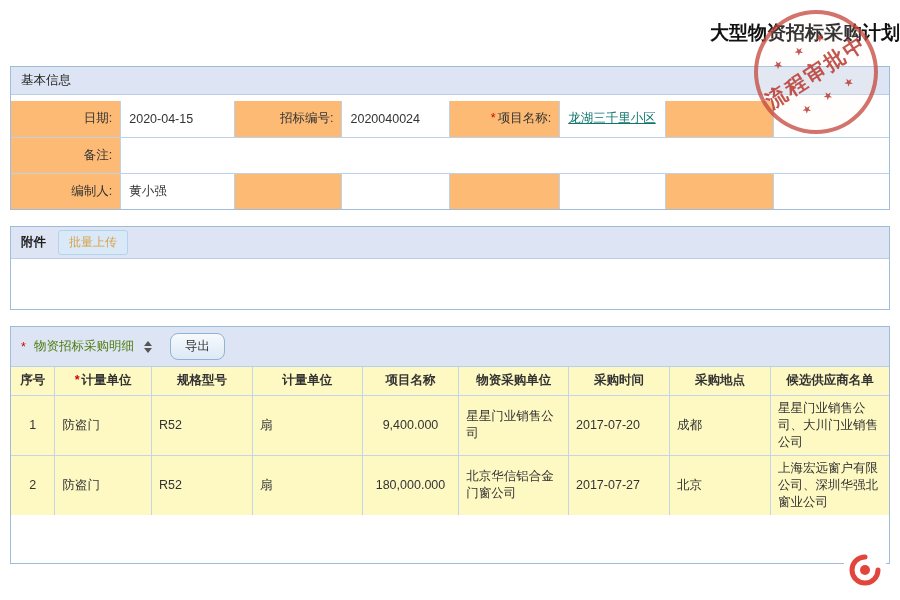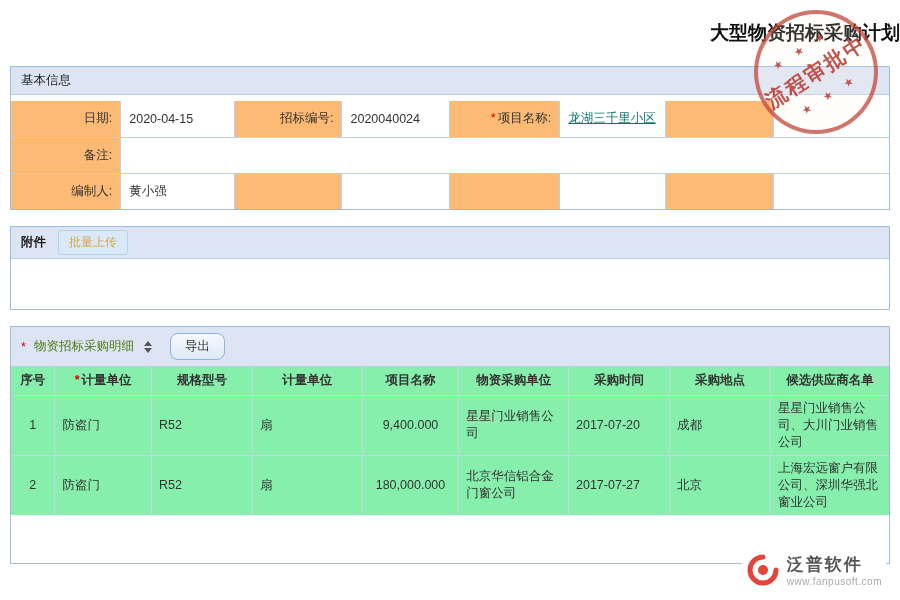--- a/index.html
+++ b/index.html
@@ -49,21 +49,21 @@
   .sort-icon i{display:block;width:0;height:0;border-left:4px solid transparent;border-right:4px solid transparent}
   .sort-icon .up{border-bottom:5px solid #555}
   .sort-icon .down{border-top:5px solid #555}
   .btn-export{
     background:linear-gradient(#f7fafd,#dce9f6);
     border:1px solid #8fb4d8;border-radius:8px;color:#333;
     font-size:12.5px;padding:4px 14px;cursor:pointer;margin-left:8px;
     font-family:inherit;
   }
   .detail-table th,.detail-table td{border:1px solid #c3d5ea;padding:4px 7px;
-    background:#86efac;vertical-align:middle;word-break:break-all}
+    background:#fef9c3;vertical-align:middle;word-break:break-all}
   .detail-table th{height:28px;font-weight:bold;text-align:center;white-space:nowrap;overflow:hidden}
   .detail-table tr.r1{height:60px}
   .detail-table tr.r2{height:58px}
   .detail-table td.ctr{text-align:center}
   .detail-table td.num{text-align:center}
   .detail-bottom{height:48px;background:#fff}
   
   .stamp{
     position:absolute;top:10px;right:22px;width:124px;height:124px;
     border:4px solid rgba(192,62,50,.72);border-radius:50%;
@@ -204,17 +204,13 @@
   <div class="detail-bottom"></div>
 </div>
 
 <div class="logo">
   <span>
     <svg width="34" height="34" viewBox="0 0 34 34">
       <path d="M17 4 a13 13 0 1 0 13 13" fill="none" stroke="#e2453c" stroke-width="5" stroke-linecap="round"></path>
       <circle cx="17" cy="17" r="5" fill="#e2453c"></circle>
     </svg>
   </span>
-  <span class="logo-text">
-    <span class="logo-brand">泛普软件</span>
-    <span class="logo-url">www.fanpusoft.com</span>
-  </span>
 </div>
 
 </body></html>

